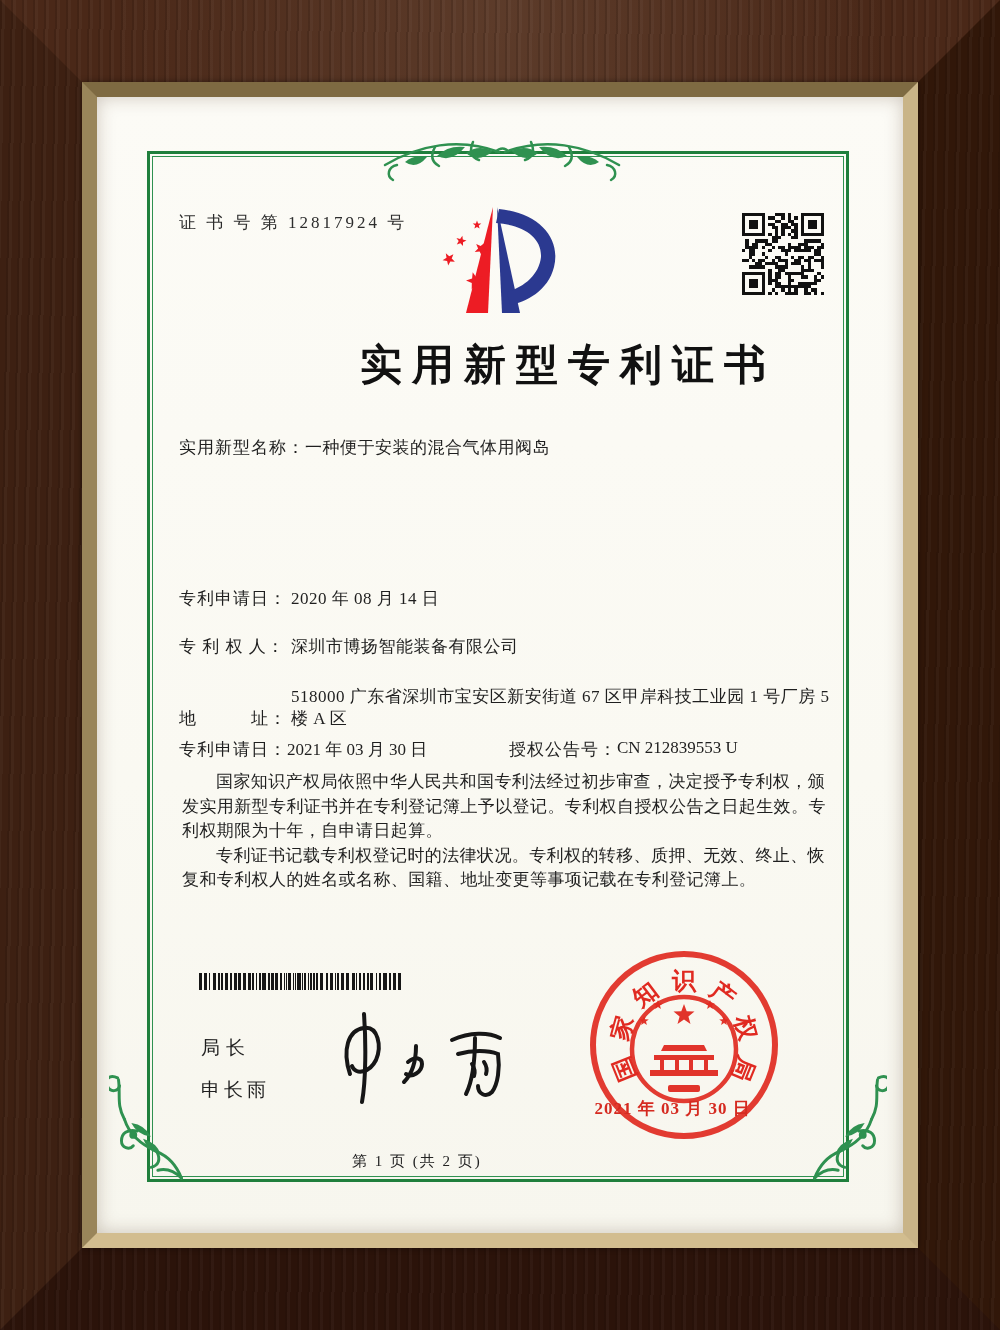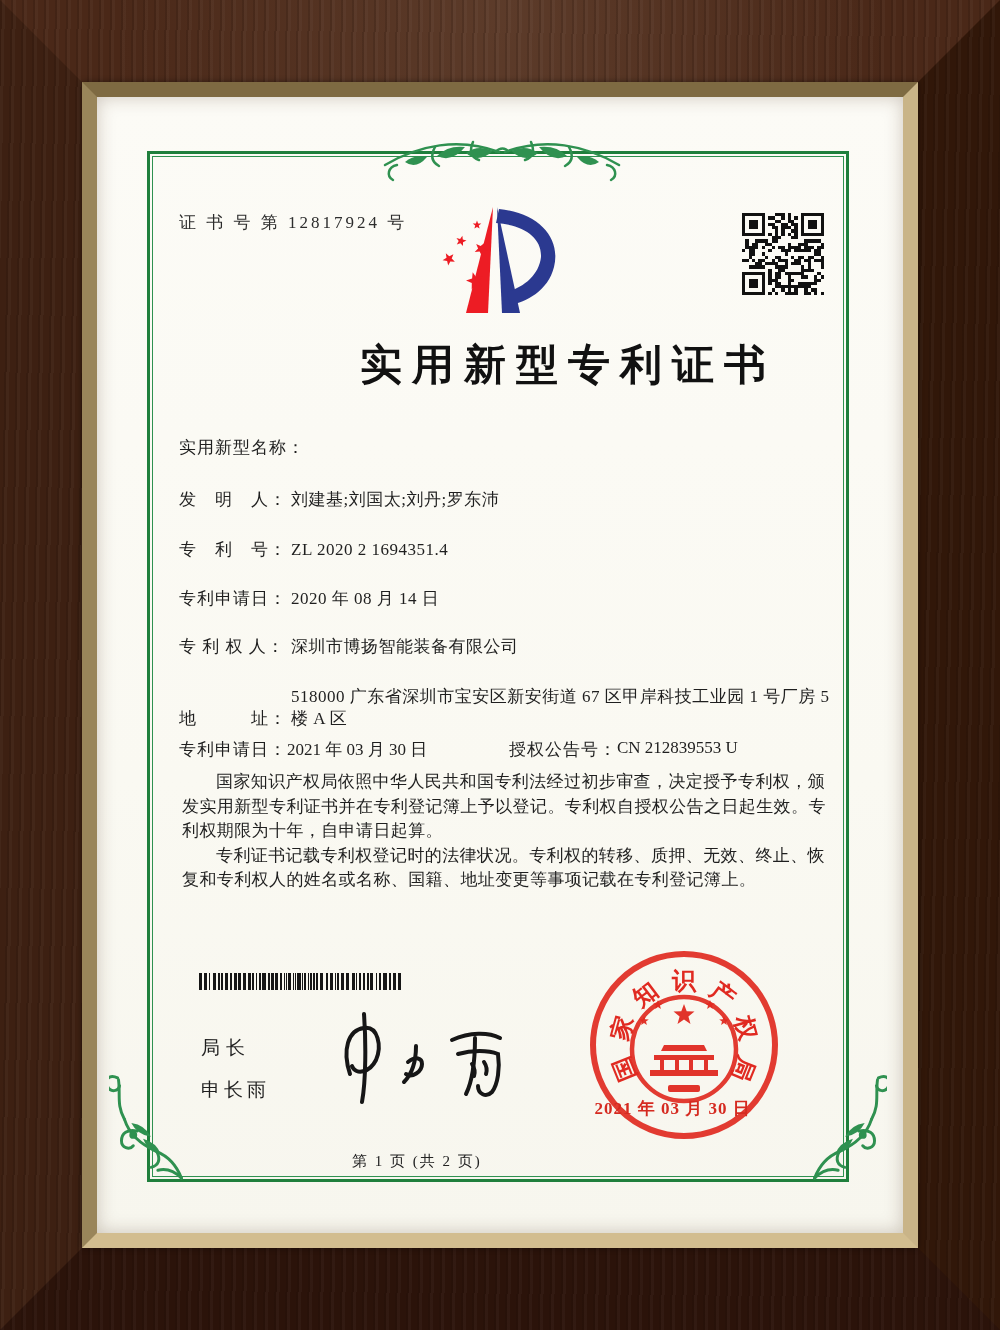--- a/index.html
+++ b/index.html
@@ -387,28 +387,21 @@
           <rect x="19" y="24" width="1" height="1" fill="#111"></rect>
           <rect x="20" y="24" width="1" height="1" fill="#111"></rect>
           <rect x="22" y="24" width="1" height="1" fill="#111"></rect>
           <rect x="24" y="24" width="1" height="1" fill="#111"></rect>
         </svg></div>
 
     <div class="title">实用新型专利证书</div>
 
     <div class="field-row" style="top:340px">
       <span class="field-label">实用新型名称：</span>
-    </div>
-    <div class="field-row" style="top:392px">
-      <span class="field-label">发　明　人：</span>
-      <span class="field-value">刘建基;刘国太;刘丹;罗东沛</span>
-    </div>
-    <div class="field-row" style="top:442px">
-      <span class="field-label">专　利　号：</span>
-      <span class="field-value">ZL 2020 2 1694351.4</span>
+      <span class="field-value">一种便于安装的混合气体用阀岛</span>
     </div>
     <div class="field-row" style="top:491px">
       <span class="field-label">专利申请日：</span>
       <span class="field-value">2020 年 08 月 14 日</span>
     </div>
     <div class="field-row" style="top:539px">
       <span class="field-label">专 利 权 人：</span>
       <span class="field-value">深圳市博扬智能装备有限公司</span>
     </div>
     <div class="field-row" style="top:589px">

